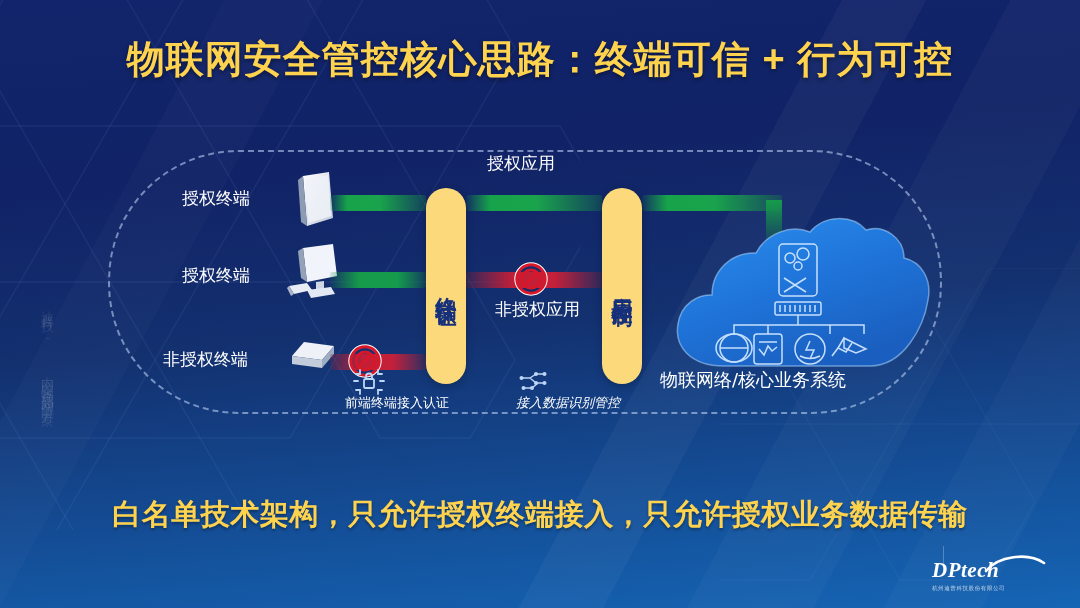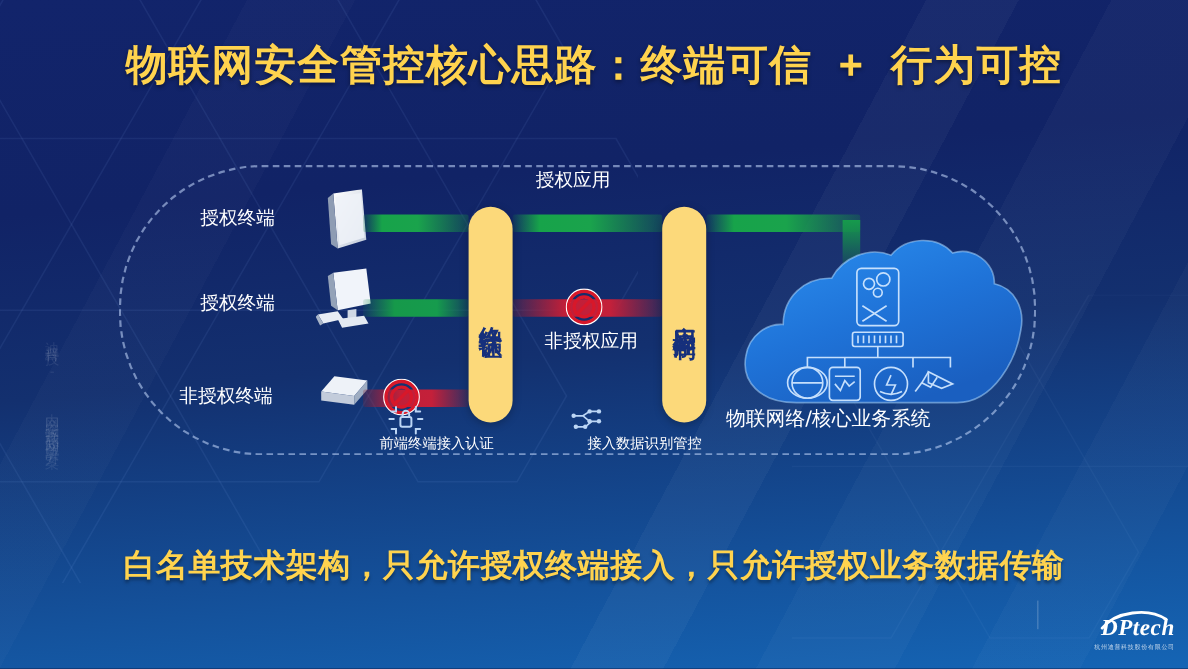--- a/index.html
+++ b/index.html
@@ -25,21 +25,21 @@
     position:absolute;left:30px;top:300px;width:26px;
     writing-mode:vertical-rl;text-orientation:upright;
     font-size:13px;letter-spacing:3px;color:rgba(255,255,255,.085);
     white-space:nowrap;user-select:none;
   }
 
   .title{
     position:absolute;left:0;right:0;top:34px;text-align:center;
     font-size:38px;font-weight:bold;color:#FFD34E;letter-spacing:1px;
     text-shadow:0 2px 4px rgba(0,0,0,.45);
-    font-family:Liberation Mono, monospace;
+    font-family:Liberation Sans, sans-serif;
   }
 
   .stage{position:absolute;left:0;top:130px;width:896px;height:300px;}
 
   .ring{position:absolute;left:108px;top:20px;width:830px;height:260px;
     border:2px dashed rgba(200,220,255,.55);border-radius:130px/130px;}
 
   .rowlabel{position:absolute;color:#fff;font-size:17px;white-space:nowrap;
     font-family:"DejaVu Sans","Liberation Sans",sans-serif;}
 
@@ -74,21 +74,21 @@
     font-family:"DejaVu Sans","Liberation Sans",sans-serif;}
   .footicon{position:absolute;}
 
   .banner{
     position:absolute;left:0;right:0;top:495px;text-align:center;
     font-size:29px;font-weight:bold;color:#FFD34E;letter-spacing:.5px;
     text-shadow:0 2px 3px rgba(0,0,0,.35);
     font-family:"DejaVu Sans","Liberation Sans",sans-serif;
   }
 
-  .logo{position:absolute;right:12px;bottom:16px;width:120px;text-align:right;margin-top:44px;}
+  .logo{position:absolute;right:28px;bottom:16px;width:120px;text-align:left;margin-top:44px;}
   .logo .lt{font-size:21px;font-weight:bold;color:#fff;font-style:italic;letter-spacing:.5px;
     font-family:"Liberation Serif",serif;}
   .logo .ls{font-size:5.5px;color:rgba(255,255,255,.72);letter-spacing:.6px;margin-top:2px;
     font-family:"DejaVu Sans",sans-serif;}
   .sep{position:absolute;right:136px;bottom:36px;width:1px;height:26px;background:rgba(255,255,255,.25);}
 </style>
 </head>
 <body>
 
 <div class="slide">
@@ -251,21 +251,21 @@
       <g fill="#bcd6f5">
         <circle cx="3.5" cy="8" r="2"></circle>
           <circle cx="18" cy="4" r="2"></circle>
           <circle cx="18" cy="13" r="2"></circle>
         <circle cx="26.5" cy="4" r="2"></circle>
           <circle cx="26.5" cy="13" r="2"></circle>
           <circle cx="5.5" cy="18" r="2"></circle>
         <circle cx="14" cy="18" r="2"></circle>
       </g>
     </svg>
-    <div class="foot" style="left:478px;top:264px;width:160px;">接入数据识别管控</div>
+    <div class="foot" style="left:460px;top:264px;width:160px;font-style:italic;">接入数据识别管控</div>
 
   </div>
 
   <div class="banner">白名单技术架构，只允许授权终端接入，只允许授权业务数据传输</div>
 
   <div class="sep"></div>
   <div class="logo">
     <svg style="position:absolute;left:52px;top:-4px;width:62px;height:20px;" viewBox="0 0 62 20">
       <path d="M2,17 C14,2 44,-2 60,9" stroke="#ffffff" stroke-width="2.6" fill="none" stroke-linecap="round"></path>
     </svg>

